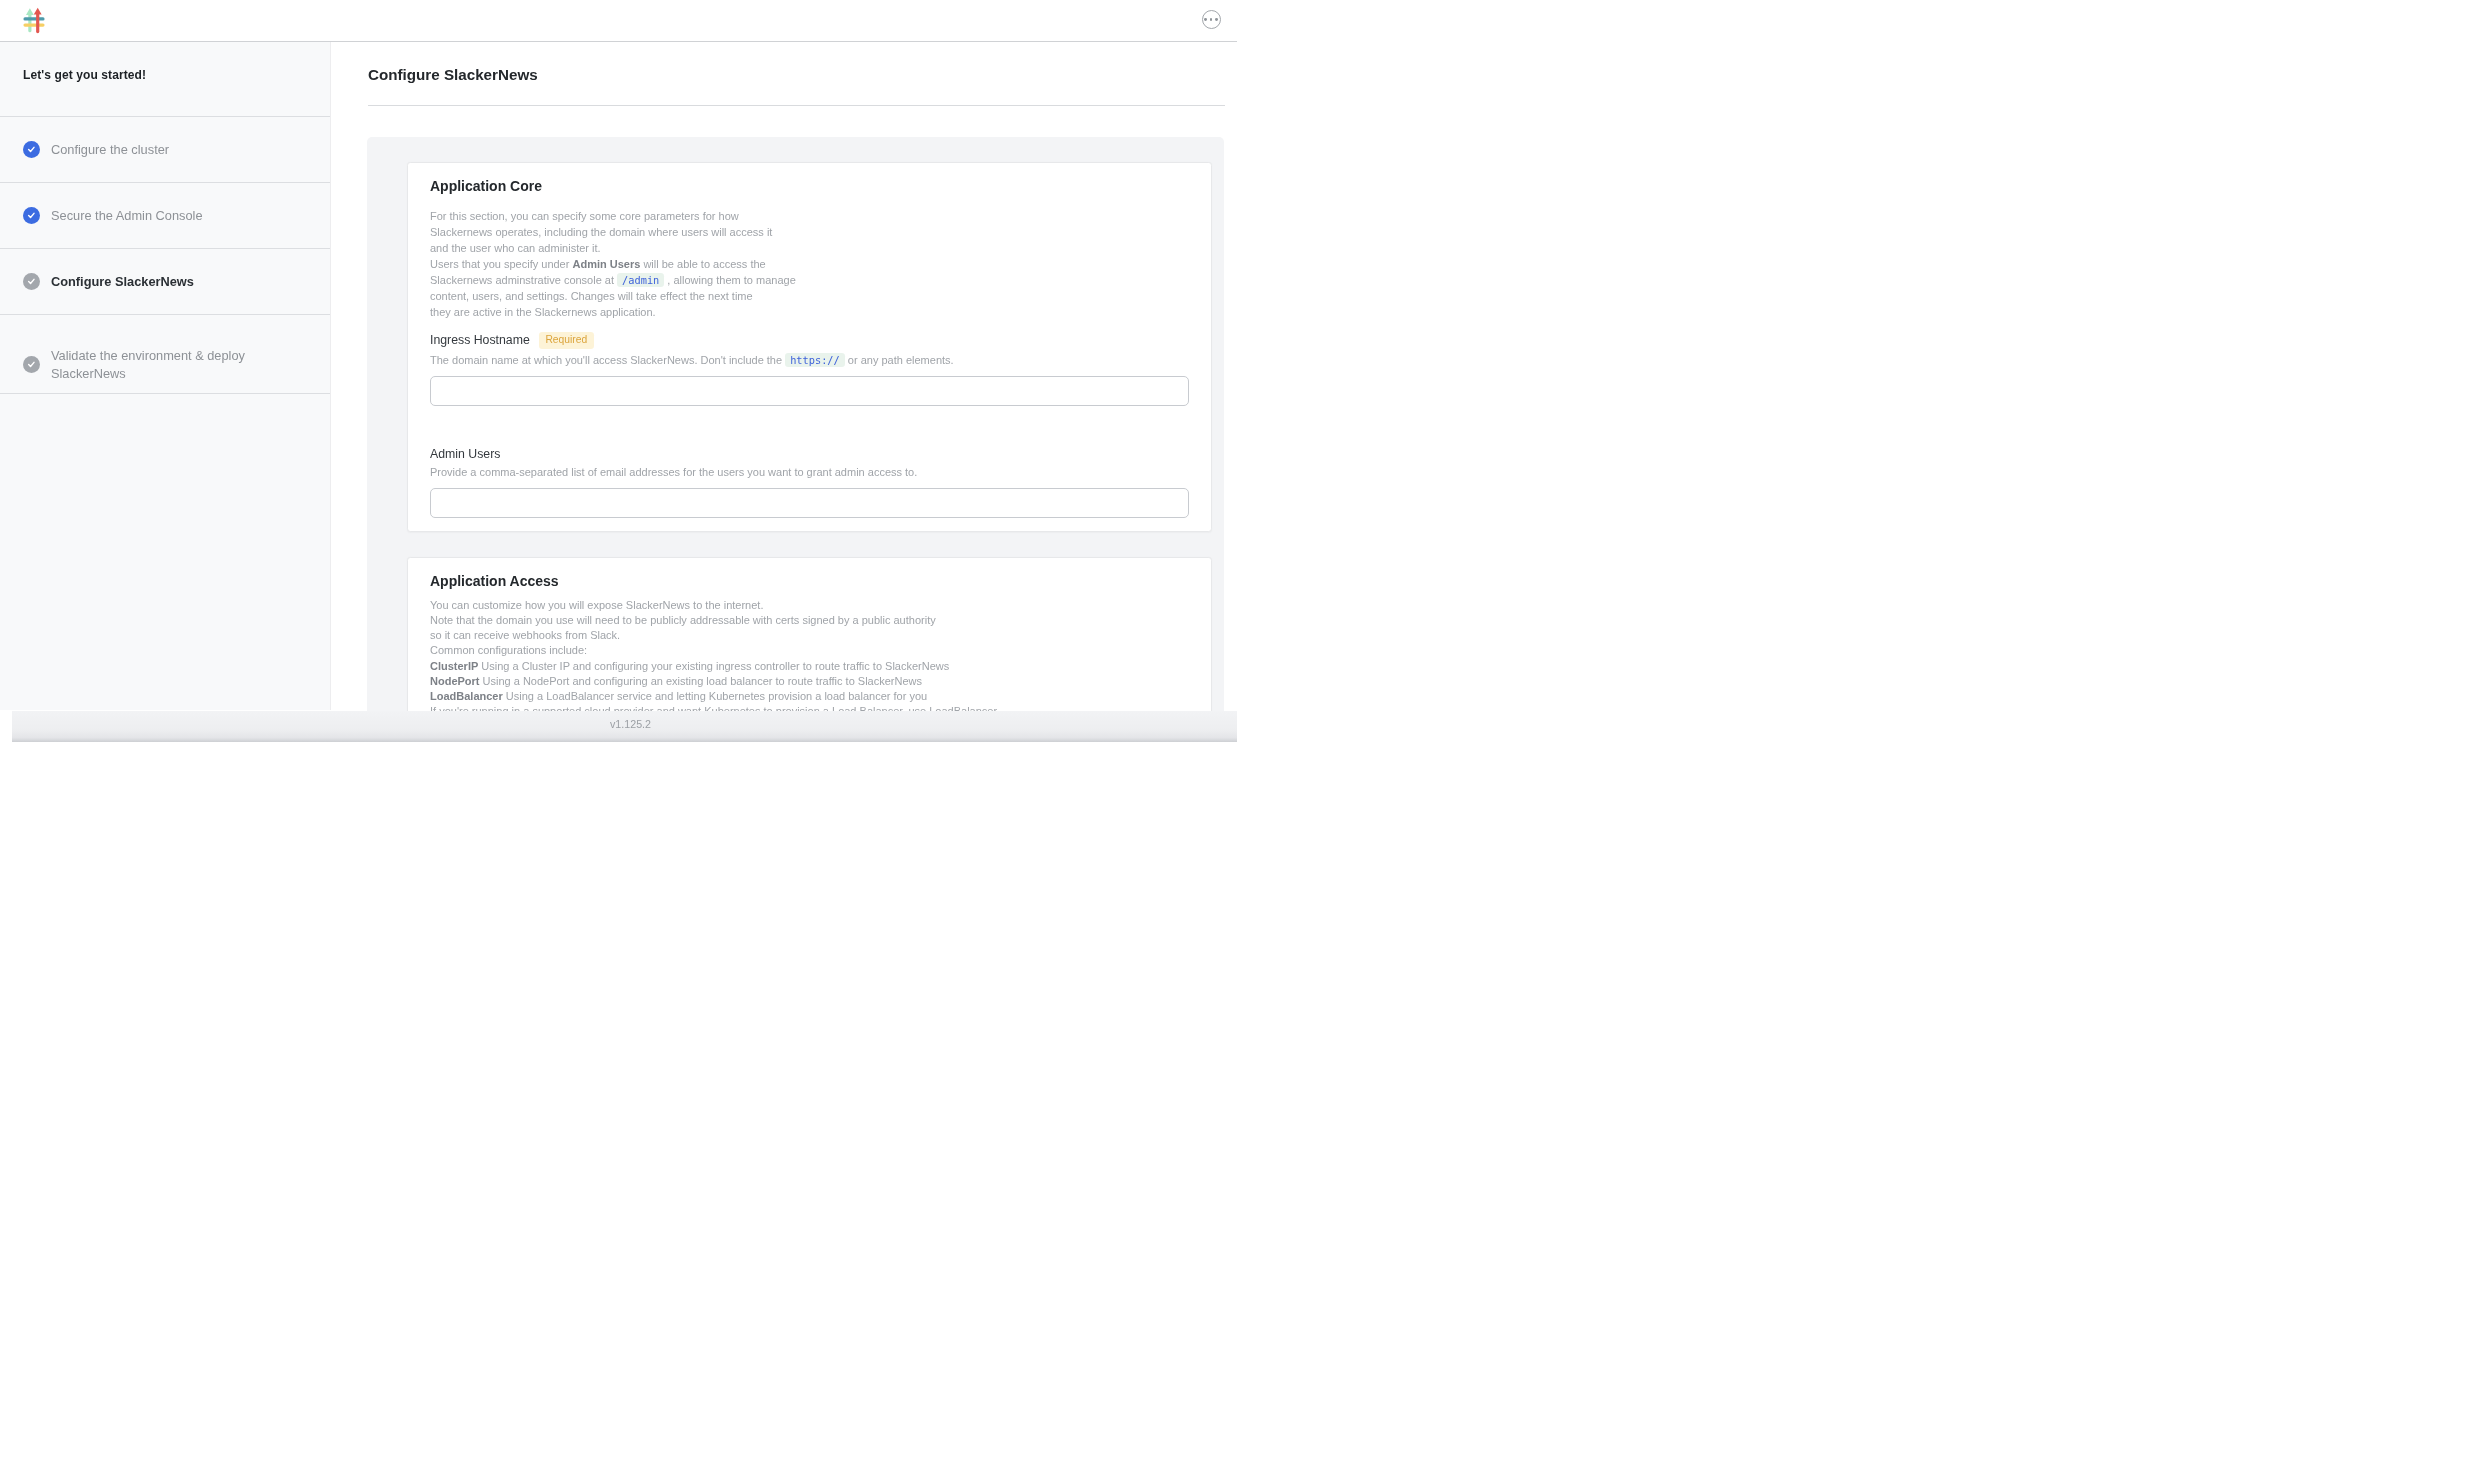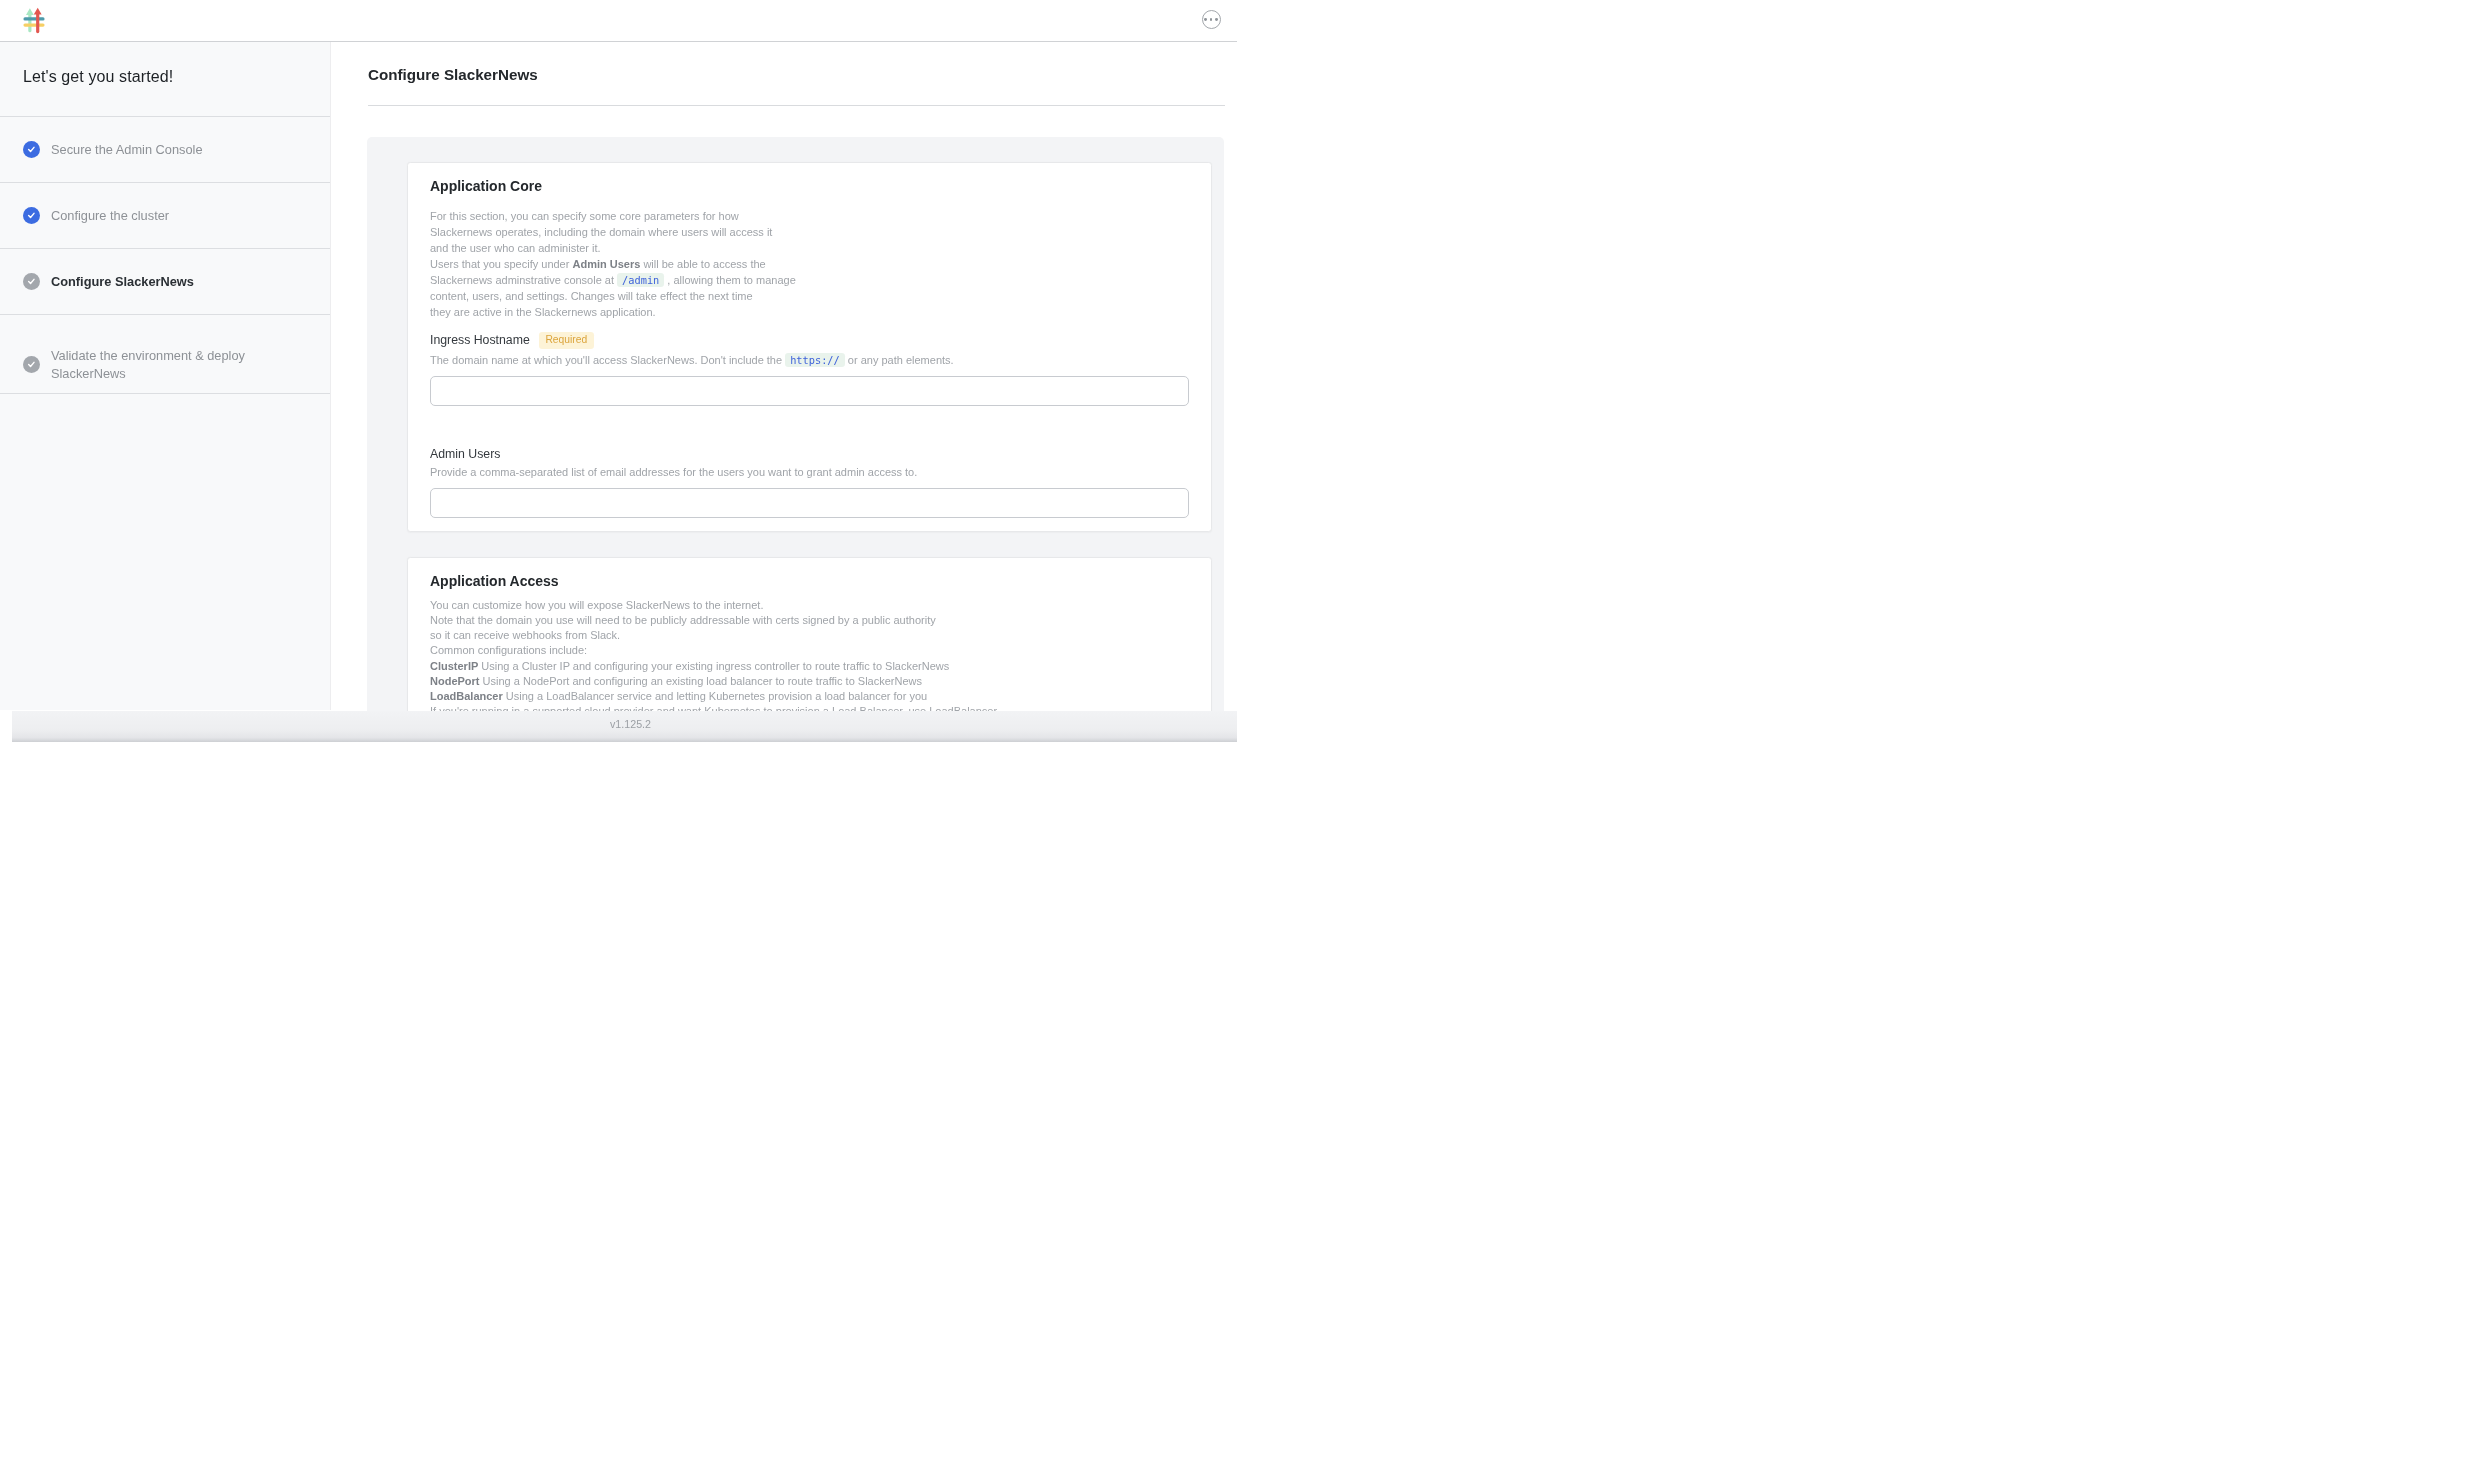--- a/index.html
+++ b/index.html
@@ -12,21 +12,21 @@
   .logo{position:absolute;left:23px;top:6.6px;width:22px;height:27px;}
   .menu-btn{position:absolute;right:16.5px;top:10px;width:19px;height:19px;border-radius:50%;
             border:1.2px solid #a3a7ac;display:flex;align-items:center;justify-content:center;gap:2.5px;
             cursor:pointer;background:#fff;box-sizing:border-box;}
   .menu-btn .dot{width:2.9px;height:2.9px;border-radius:50%;background:#8f9499;}
 
   
   .sidebar{position:absolute;left:0;top:42px;width:331px;height:668px;background:#f8f9fa;
            border-right:0.8px solid #ededef;box-sizing:border-box;}
   .sidebar-header{height:75px;padding:25.5px 23px 0;box-sizing:border-box;border-bottom:0.8px solid #dcdee1;}
-  .sidebar-title{font-size:16px;font-weight:normal;color:#1d2125;letter-spacing:0.1px;}
+  .sidebar-title{font-size:12px;font-weight:bold;color:#1d2125;letter-spacing:0.1px;}
   .step{display:flex;align-items:center;gap:10.7px;height:66px;padding:0 23px;
         border-bottom:0.8px solid #dcdee1;box-sizing:border-box;cursor:pointer;}
   .step.multi{height:79px;align-items:center;padding-top:21.4px;}
   .check{flex:0 0 auto;width:17.3px;height:17.3px;border-radius:50%;display:flex;align-items:center;
          justify-content:center;}
   .check svg{width:10.7px;height:10.7px;}
   .check.done{background:#3c6ce1;}
   .check.pending{background:#a3a7ac;}
   .step-label{font-size:12.8px;color:#8d9196;line-height:17.3px;}
   .step.current .step-label{color:#2b3035;font-weight:bold;}
@@ -97,30 +97,30 @@
     <div class="sidebar-header">
       <div class="sidebar-title">Let's get you started!</div>
     </div>
 
     <div class="step">
       <span class="check done">
         <svg viewBox="0 0 24 24">
             <path d="M6 12.5l4.2 4.2L18 7.5" stroke="#fff" stroke-width="3.2" fill="none" stroke-linecap="round" stroke-linejoin="round"></path>
           </svg>
       </span>
-      <span class="step-label">Secure the Admin Console</span>
+      <span class="step-label">Configure the cluster</span>
     </div>
 
     <div class="step">
       <span class="check done">
         <svg viewBox="0 0 24 24">
             <path d="M6 12.5l4.2 4.2L18 7.5" stroke="#fff" stroke-width="3.2" fill="none" stroke-linecap="round" stroke-linejoin="round"></path>
           </svg>
       </span>
-      <span class="step-label">Configure the cluster</span>
+      <span class="step-label">Secure the Admin Console</span>
     </div>
 
     <div class="step current">
       <span class="check pending">
         <svg viewBox="0 0 24 24">
             <path d="M6 12.5l4.2 4.2L18 7.5" stroke="#fff" stroke-width="3.2" fill="none" stroke-linecap="round" stroke-linejoin="round"></path>
           </svg>
       </span>
       <span class="step-label">Configure SlackerNews</span>
     </div>

